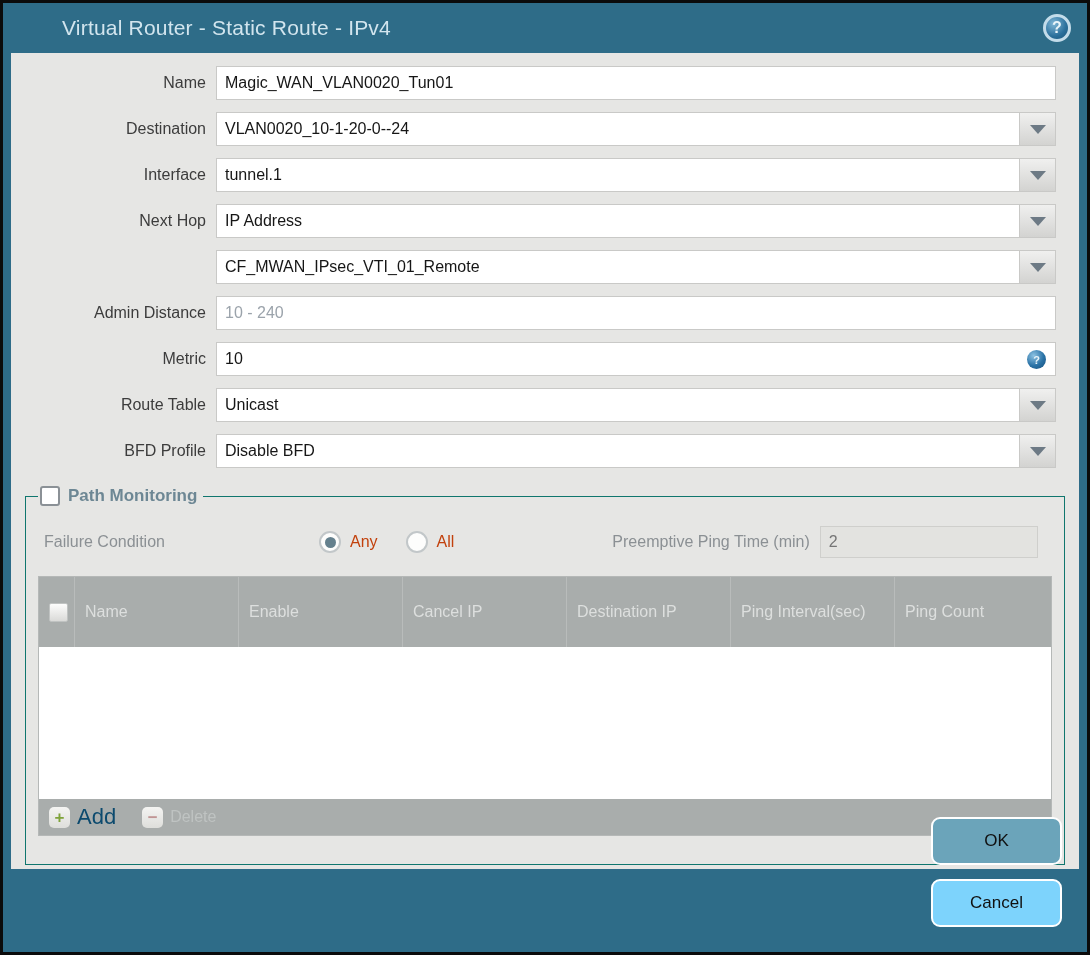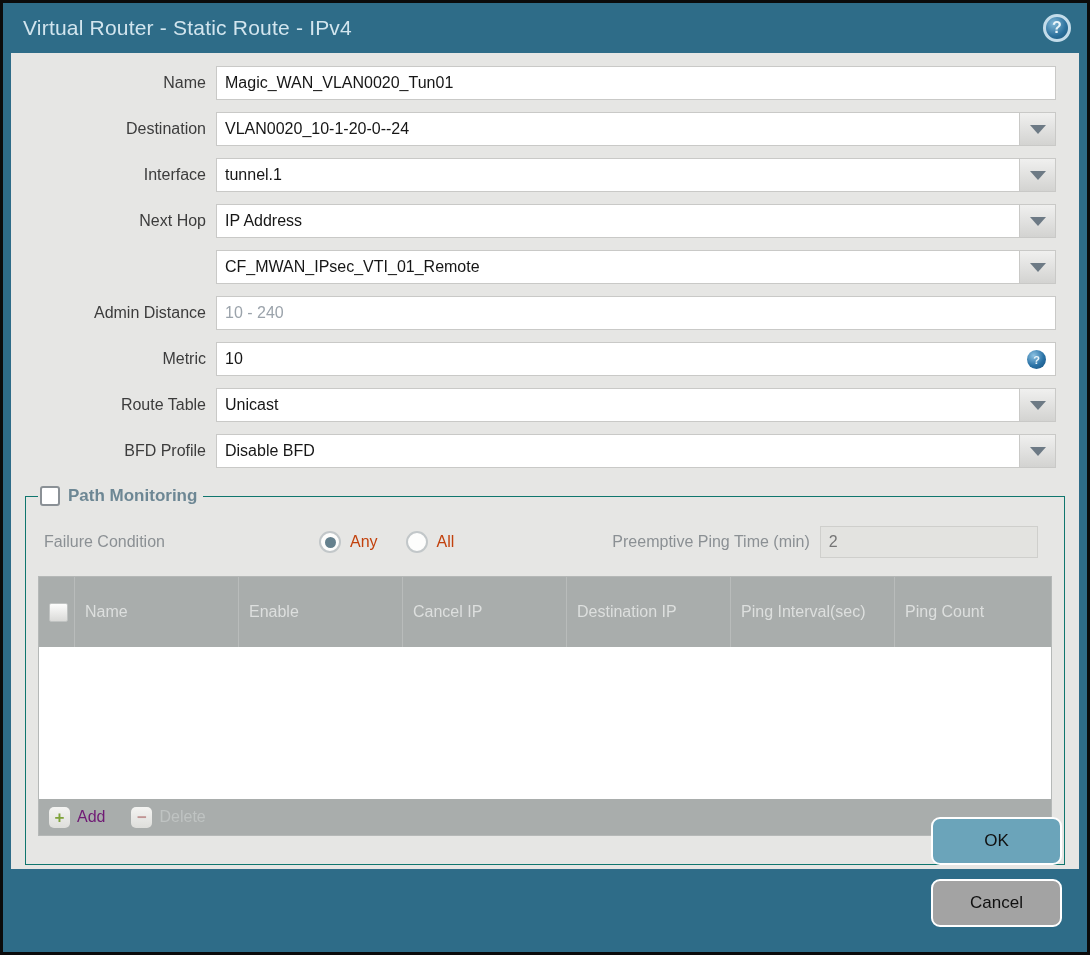--- a/index.html
+++ b/index.html
@@ -6,20 +6,21 @@
   html,body { width:1090px; height:955px; }
   body {
     font-family:"Liberation Sans", sans-serif;
     background:#0b0b0b;
   }
   .window {
     width:1090px; height:955px;
     border:3px solid #0b0b0b;
     background:#2e6c88;
     position:relative;
+    padding-left:39px;
   }
   
   .titlebar {
     height:50px; display:flex; align-items:center;
     padding:0 14px 0 20px; position:relative;
   }
   .titlebar .title {
     color:#d2e5ee; font-size:21px; letter-spacing:0.2px;
   }
   .help-circle {
@@ -136,37 +137,37 @@
   }
   .tool-btn { display:flex; align-items:center; gap:7px; cursor:pointer; }
   .tool-icon {
     width:21px; height:21px; border-radius:5px;
     background:linear-gradient(#f4f4f2, #dededb);
     display:flex; align-items:center; justify-content:center;
     font-size:17px; font-weight:bold; line-height:1;
   }
   .add-icon { color:#7fa33a; }
   .del-icon { color:#a05252; opacity:0.55; }
-  .tool-lbl-add { color:#701a75; font-size:16px; }
+  .tool-lbl-add { color:#0c4a6e; font-size:22px; }
   .tool-lbl-del { color:#bfc3c2; font-size:16px; }
   
   .footer-btns {
     position:absolute; right:25px; bottom:25px;
     display:flex; gap:14px;flex-direction:column;
   }
   .btn {
     width:131px; height:48px; border-radius:9px;
     border:2px solid #ffffff;
     font-family:"Liberation Sans", sans-serif;
     font-size:17px; color:#101010;
     display:flex; align-items:center; justify-content:center;
     cursor:pointer;
   }
   .btn-ok { background:#6ba4ba; }
-  .btn-cancel { background:#a3a3a3; }
+  .btn-cancel { background:#7dd3fc; }
 </style>
 </head>
 <body>
 
 <div class="window">
 
   <div class="titlebar">
     <span class="title">Virtual Router - Static Route - IPv4</span>
     <div class="help-circle">?</div>
   </div>

